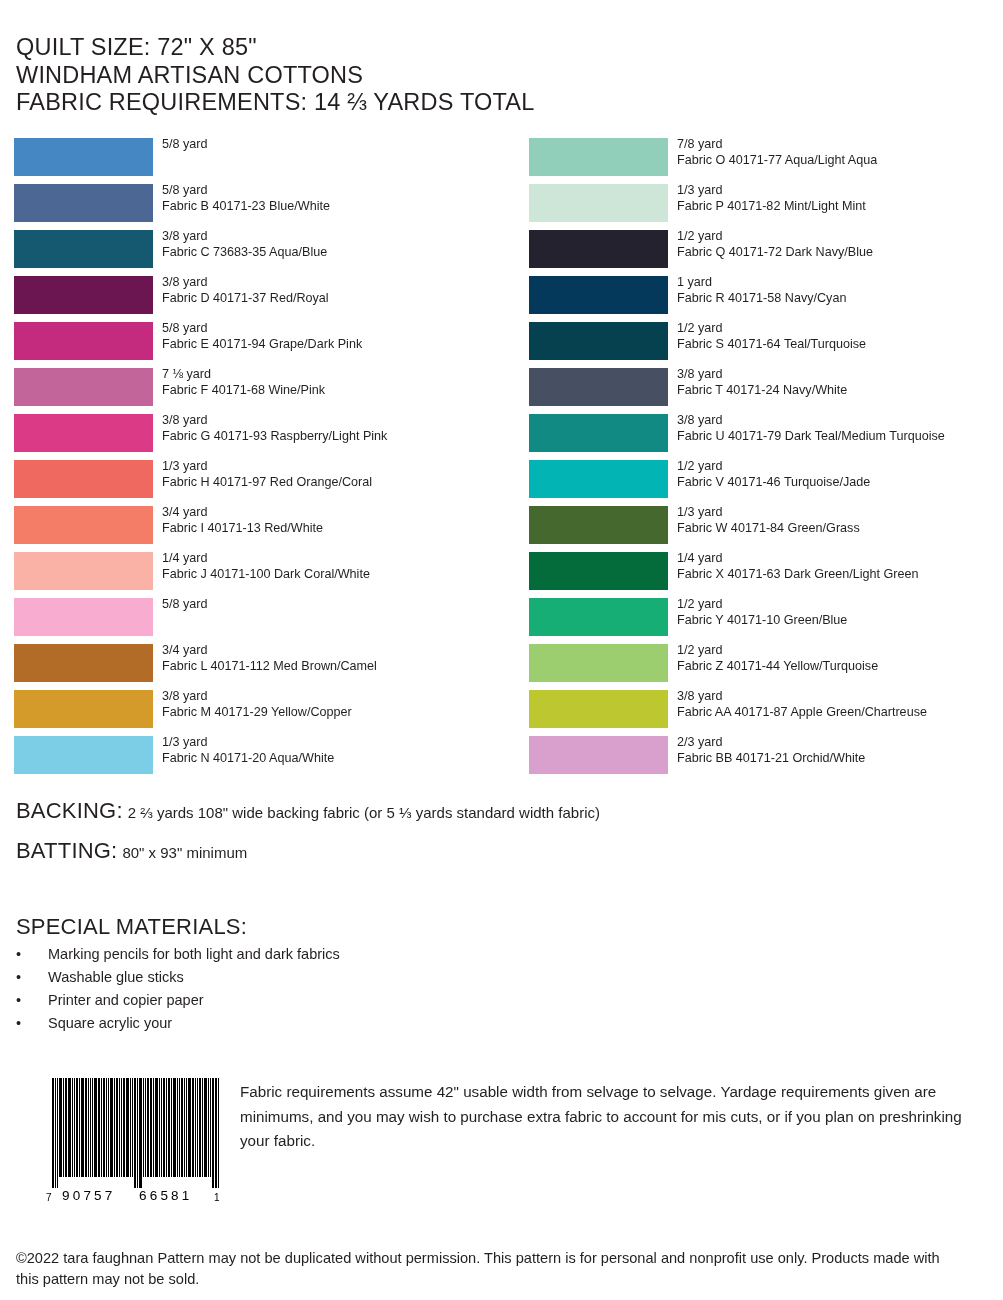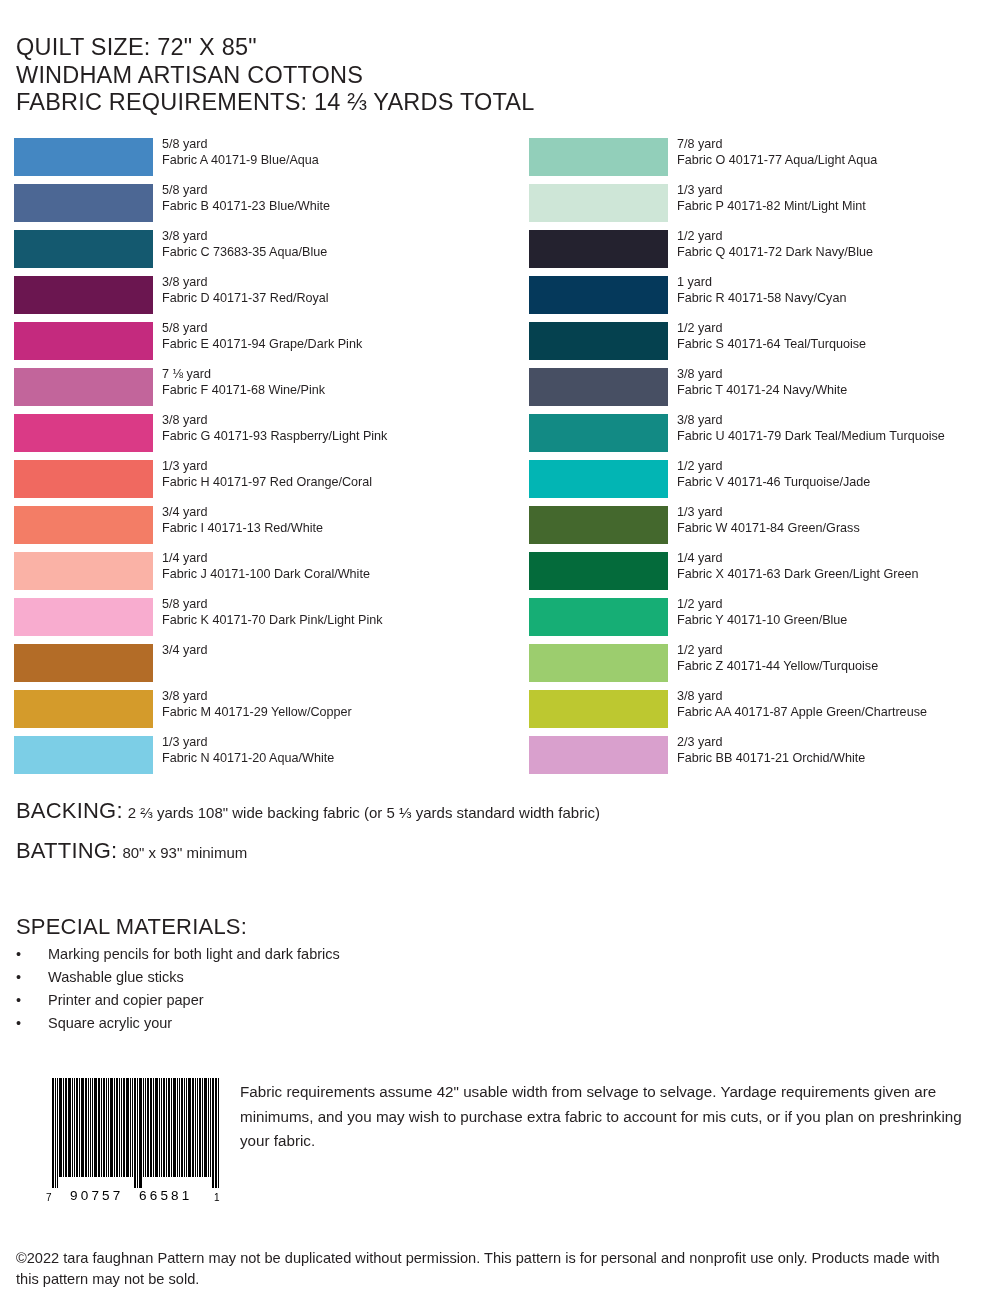--- a/index.html
+++ b/index.html
@@ -161,21 +161,21 @@
   .barcode-digits {
     position: relative;
     height: 18px;
     width: 180px;
     font-size: 13.5px;
     color: #000000;
     font-family: "Liberation Sans", sans-serif;
   }
   .bc-d { position: absolute; top: 0; }
   .bc-left  { left: 0px;  font-size: 10px; top: 4px; }
-  .bc-g1    { left: 24px; letter-spacing: 3.2px; }
+  .bc-g1    { left: 16px; letter-spacing: 3.2px; }
   .bc-g2    { left: 93px; letter-spacing: 3.2px; }
   .bc-right { left: 168px; font-size: 10px; top: 4px; }
 
   
   .note {
     position: absolute;
     left: 240px;
     top: 1080px;
     width: 745px;
     font-size: 15.2px;
@@ -204,21 +204,20 @@
     <div class="header-line">WINDHAM ARTISAN COTTONS</div>
     <div class="header-line">FABRIC REQUIREMENTS: 14 ⅔ YARDS TOTAL</div>
   </div>
 
   <div class="fabrics">
     <div class="fab-col left" id="fab-col-left">
         <div class="fab-row">
           <div class="swatch" style="background: rgb(68, 135, 194);"></div>
           <div class="fab-text">
             <div class="fab-yard">5/8 yard</div>
-            <div class="fab-name">Fabric A 40171-9 Blue/Aqua</div>
           </div>
         </div>
         <div class="fab-row">
           <div class="swatch" style="background: rgb(76, 103, 148);"></div>
           <div class="fab-text">
             <div class="fab-yard">5/8 yard</div>
             <div class="fab-name">Fabric B 40171-23 Blue/White</div>
           </div>
         </div>
         <div class="fab-row">
@@ -274,27 +273,27 @@
           <div class="swatch" style="background: rgb(250, 178, 166);"></div>
           <div class="fab-text">
             <div class="fab-yard">1/4 yard</div>
             <div class="fab-name">Fabric J 40171-100 Dark Coral/White</div>
           </div>
         </div>
         <div class="fab-row">
           <div class="swatch" style="background: rgb(248, 172, 207);"></div>
           <div class="fab-text">
             <div class="fab-yard">5/8 yard</div>
-            <div class="fab-name">Fabric K 40171-70 Dark Pink/Light Pink</div>
           </div>
         </div>
         <div class="fab-row">
           <div class="swatch" style="background: rgb(179, 108, 39);"></div>
           <div class="fab-text">
             <div class="fab-yard">3/4 yard</div>
+            <div class="fab-name">Fabric L 40171-112 Med Brown/Camel</div>
           </div>
         </div>
         <div class="fab-row">
           <div class="swatch" style="background: rgb(212, 155, 43);"></div>
           <div class="fab-text">
             <div class="fab-yard">3/8 yard</div>
             <div class="fab-name">Fabric M 40171-29 Yellow/Copper</div>
           </div>
         </div>
         <div class="fab-row">

